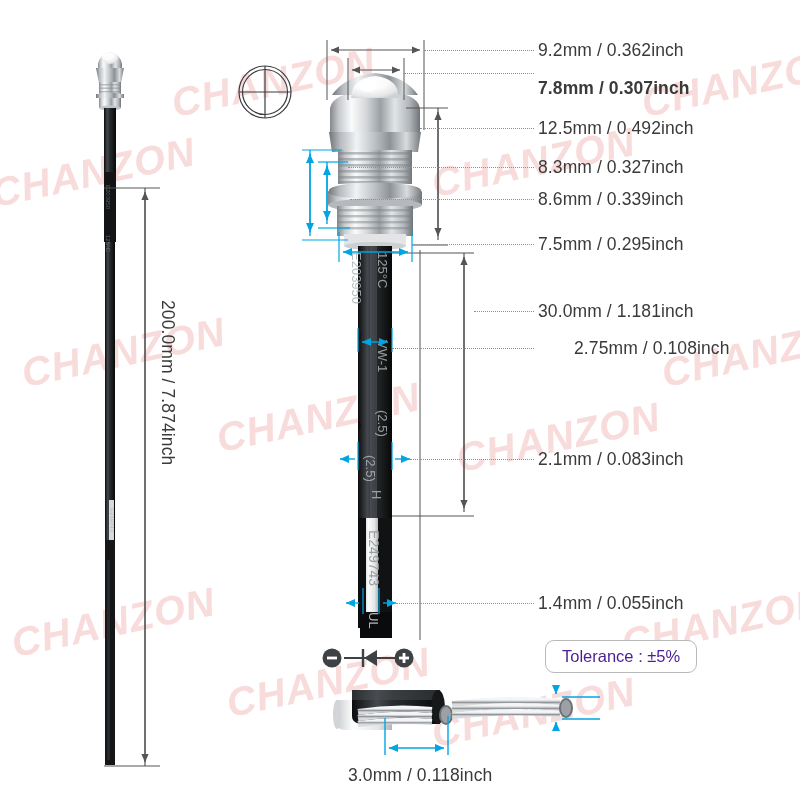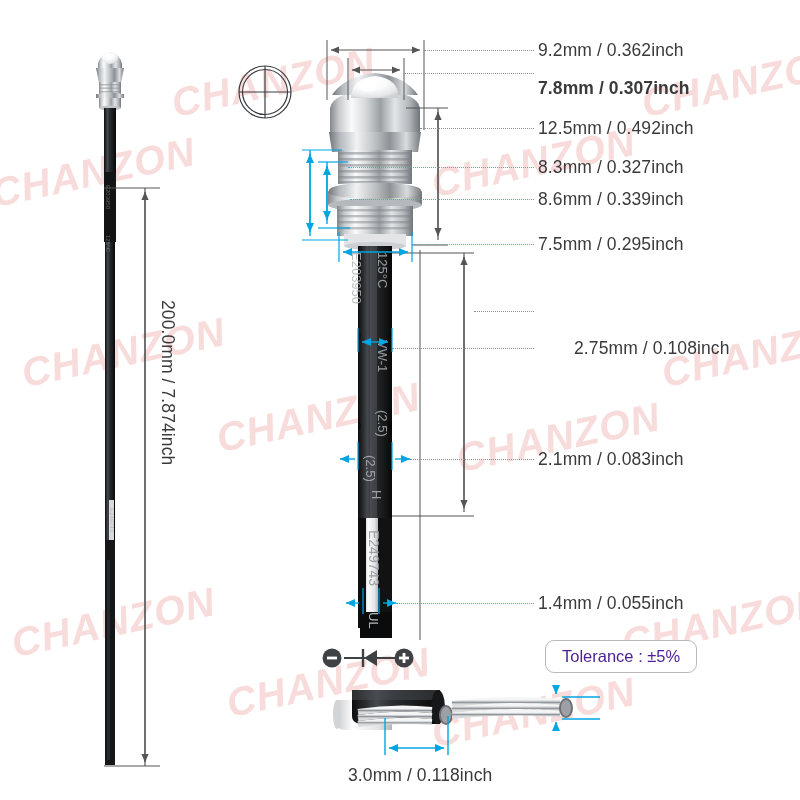--- a/index.html
+++ b/index.html
@@ -377,20 +377,21 @@
   <div class="dim-label" style="left:538px; top:78px;font-weight:bold;">7.8mm / 0.307inch</div>
 
   <div class="dim-label" style="left:538px; top:118px;">12.5mm / 0.492inch</div>
 
   <div class="dim-label" style="left:538px; top:157px;">8.3mm / 0.327inch</div>
 
   <div class="dim-label" style="left:538px; top:189px;">8.6mm / 0.339inch</div>
 
   <div class="dim-label" style="left:538px; top:234px;">7.5mm / 0.295inch</div>
 
+  <div class="dim-label" style="left:538px; top:301px;">30.0mm / 1.181inch</div>
 
   <div class="dim-label" style="left:538px; top:338px;margin-left:36px;">2.75mm / 0.108inch</div>
 
   <div class="dim-label" style="left:538px; top:449px;">2.1mm / 0.083inch</div>
 
   <div class="dim-label" style="left:538px; top:593px;text-align:center;">1.4mm / 0.055inch</div>
 
   <div class="dim-label vert" style="left:178px; top:300px;">200.0mm / 7.874inch</div>
 
   <div class="dim-label" style="left:348px; top:765px;">3.0mm / 0.118inch</div>

